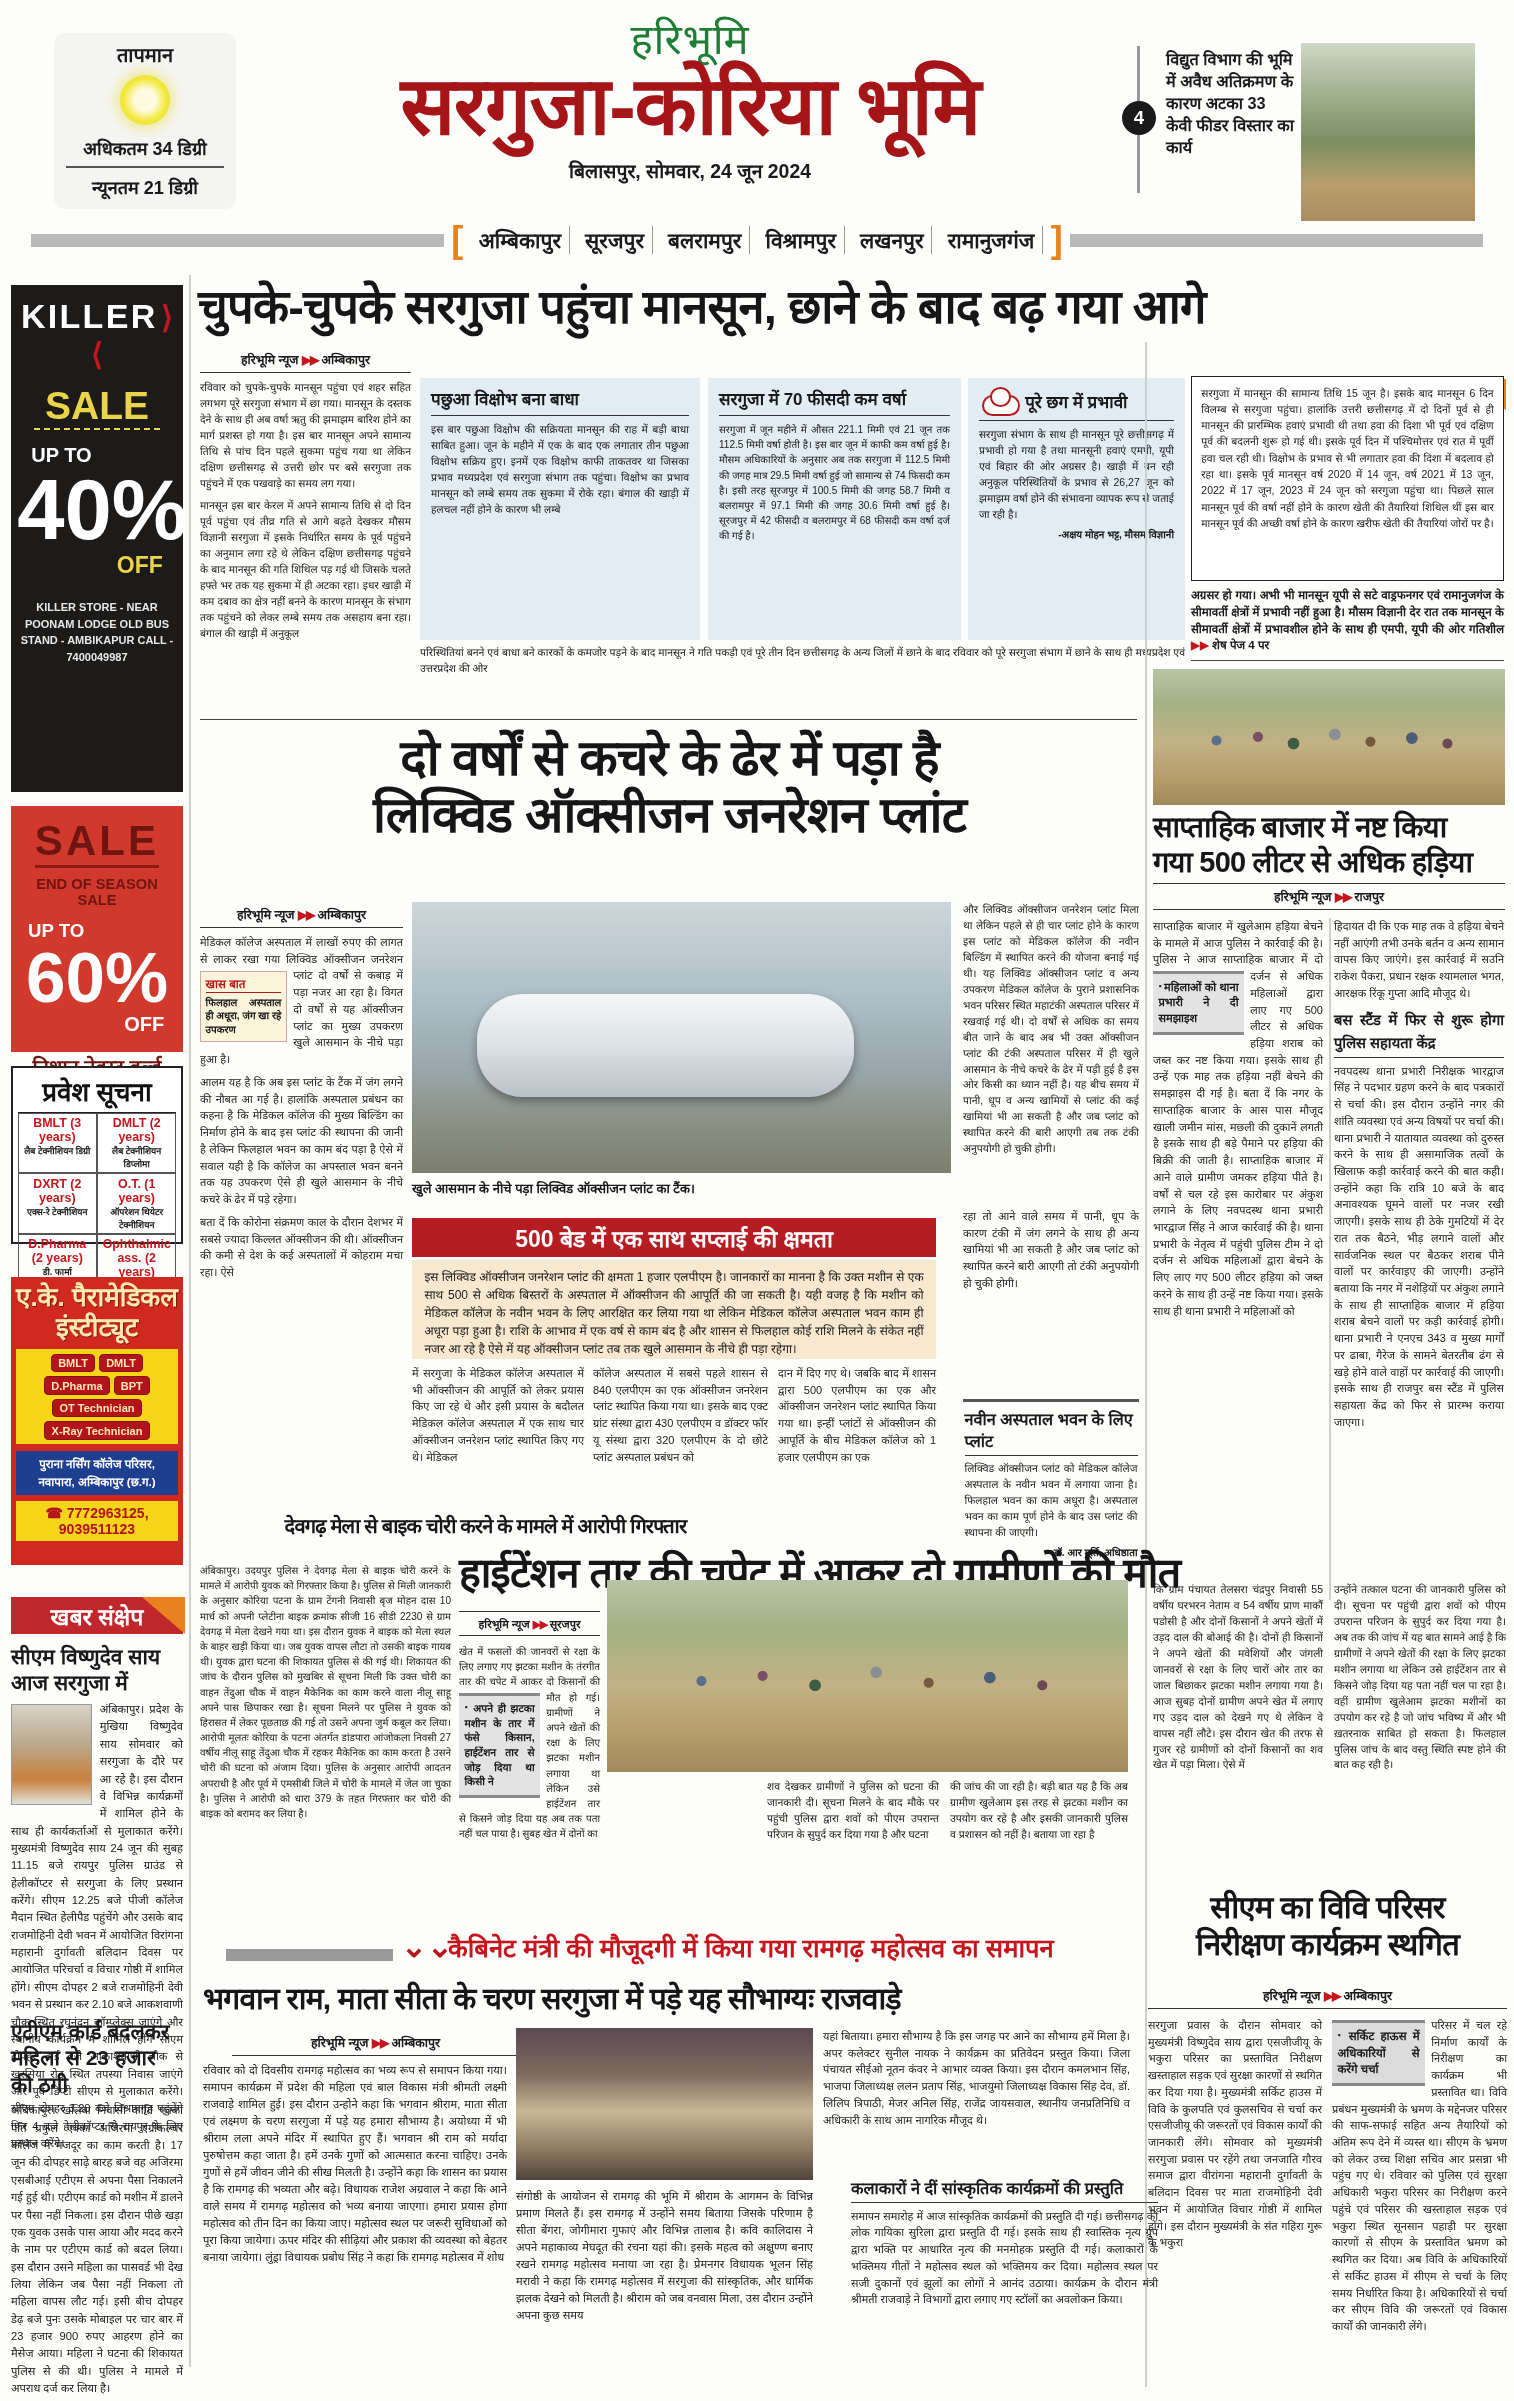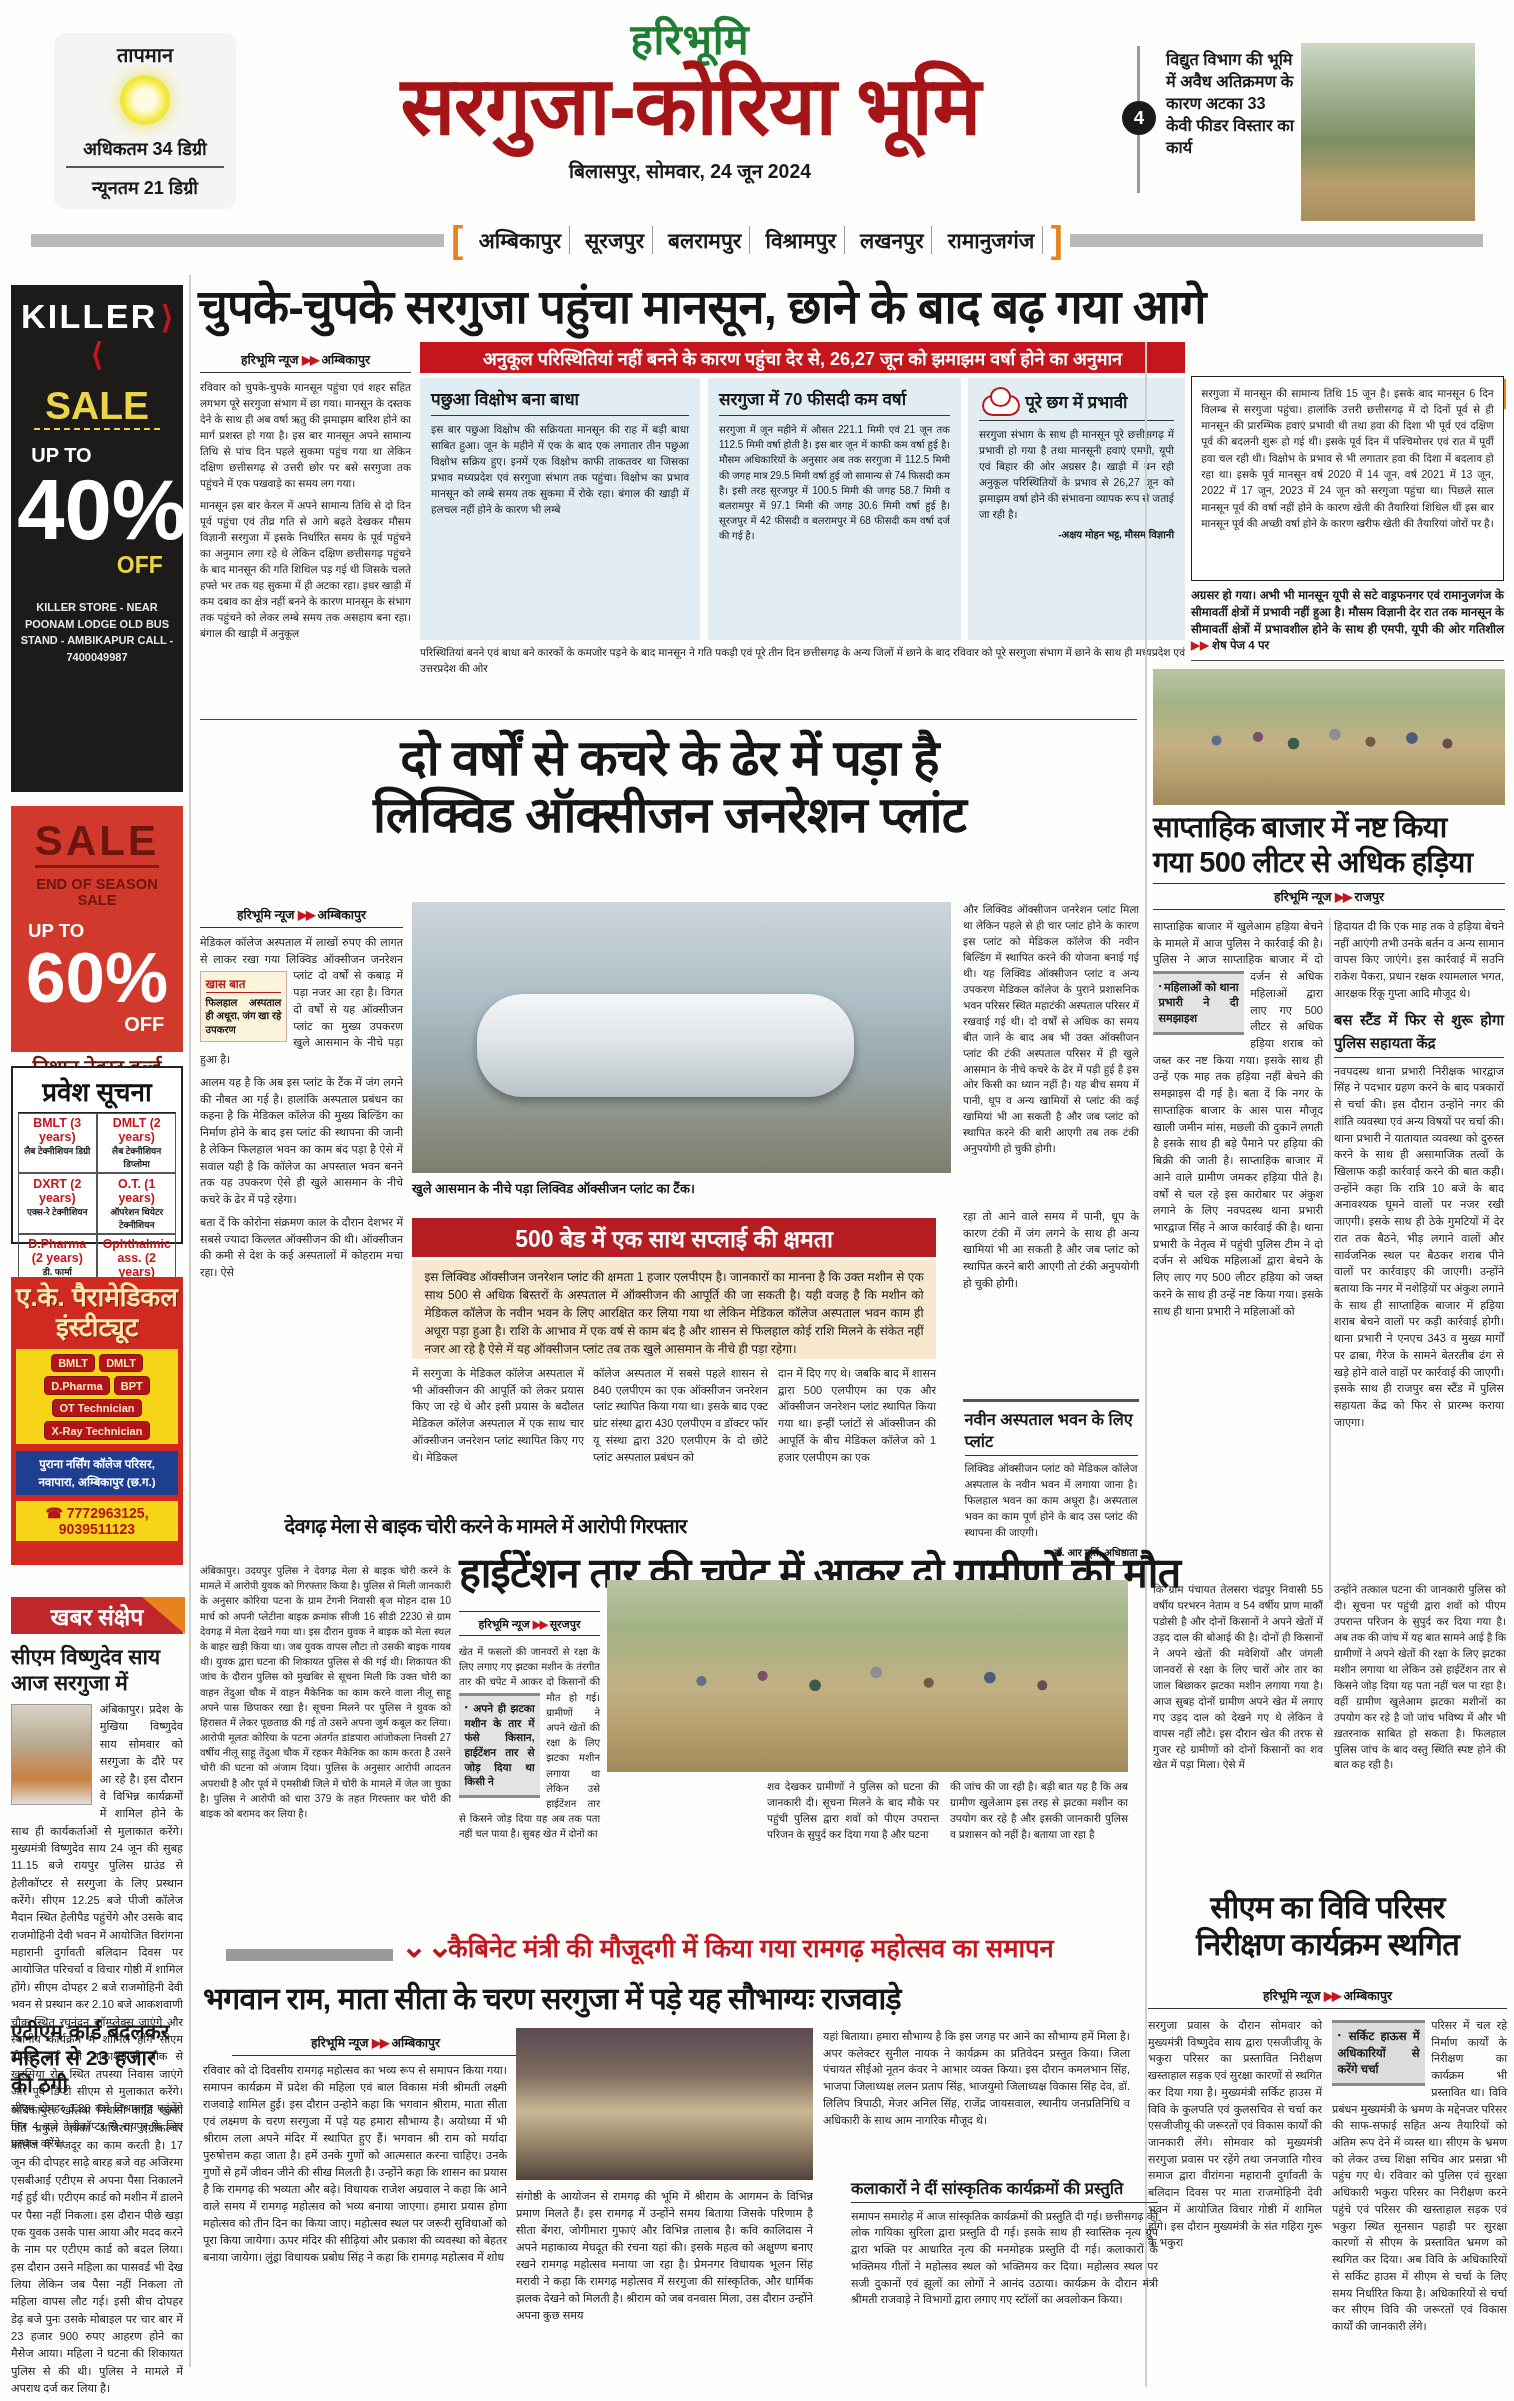--- a/index.html
+++ b/index.html
@@ -13,21 +13,21 @@
   .nowrap{white-space:nowrap;}
 
   
   .weather-box{background:#f4f4f2;border-radius:11px;text-align:center;padding:7.7px 4.6px;}
   .weather-title{font-size:20px;font-weight:bold;}
   .sun{width:50px;height:50px;margin:7.7px auto;border-radius:50%;
        background:radial-gradient(circle,#fffbe0 30%,#f3e93c 60%,#d9d43b 100%);
        box-shadow:0 0 11px 4.6px #f0ea9a;}
   .weather-line{font-size:18px;font-weight:bold;padding:3.1px 0;}
   .weather-sep{border-top:2.3px solid #555;margin:3.1px 7.7px;}
-  .brand-top{color:#1e7e34;font-size:42px;font-weight:bold;letter-spacing:0.8px;}
+  .brand-top{color:#1e7e34;font-size:42px;font-weight:normal;letter-spacing:0.8px;}
   .brand-main{color:#a51417;font-size:81px;font-weight:bold;line-height:1.0;letter-spacing:-1.5px;}
   .dateline{font-size:19.4px;font-weight:bold;}
   .cities-bar{display:flex;align-items:center;gap:7.7px;}
   .gray-bar{height:12.4px;background:#b9b9b9;flex:1;}
   .bracket{color:#e8821e;font-size:36px;font-weight:bold;line-height:0.8;}
   .city{font-size:21px;font-weight:bold;padding:0 7.7px;border-right:1.5px solid #999;}
   .city:last-child{border-right:none;}
   .promo-badge{width:34px;height:34px;border-radius:50%;background:#1a1a1a;color:#fff;
        font-size:18.6px;display:flex;align-items:center;justify-content:center;font-weight:bold;}
   .promo-text{font-size:16.3px;font-weight:bold;line-height:1.35;}
@@ -252,21 +252,20 @@
   <div class="abs" style="left:200px;top:347px;width:211px;">
     <div class="byline">
       <span>हरिभूमि न्यूज</span>
       <span class="arrows">▶▶</span>
       <span>अम्बिकापुर</span>
     </div>
     <p class="body-txt" style="margin:7.7px 0 0 0;">रविवार को चुपके-चुपके मानसून पहुंचा एवं शहर सहित लगभग पूरे सरगुजा संभाग में छा गया। मानसून के दस्तक देने के साथ ही अब वर्षा ऋतु की झमाझम बारिश होने का मार्ग प्रशस्त हो गया है। इस बार मानसून अपने सामान्य तिथि से पांच दिन पहले सुकमा पहुंच गया था लेकिन दक्षिण छत्तीसगढ़ से उत्तरी छोर पर बसे सरगुजा तक पहुंचने में एक पखवाड़े का समय लग गया।</p>
     <p class="body-txt" style="margin:6.2px 0 0 0;">मानसून इस बार केरल में अपने सामान्य तिथि से दो दिन पूर्व पहुंचा एवं तीव्र गति से आगे बढ़ते देखकर मौसम विज्ञानी सरगुजा में इसके निर्धारित समय के पूर्व पहुंचने का अनुमान लगा रहे थे लेकिन दक्षिण छत्तीसगढ़ पहुंचने के बाद मानसून की गति शिथिल पड़ गई थी जिसके चलते हफ्ते भर तक यह सुकमा में ही अटका रहा। इधर खाड़ी में कम दबाव का क्षेत्र नहीं बनने के कारण मानसून के संभाग तक पहुंचने को लेकर लम्बे समय तक असहाय बना रहा। बंगाल की खाड़ी में अनुकूल</p>
   </div>
 
-  <div class="abs red-strip nowrap" style="left:420px;top:342px;width:765px;height:31px;font-size:18px;">अनुकूल परिस्थितियां नहीं बनने के कारण पहुंचा देर से, 26,27 जून को झमाझम वर्षा होने का अनुमान</div>
 
   <div class="abs info-box" style="left:420px;top:378px;width:280px;height:262px;">
     <h3>पछुआ विक्षोभ बना बाधा</h3>
     <div class="body-txt">इस बार पछुआ विक्षोभ की सक्रियता मानसून की राह में बड़ी बाधा साबित हुआ। जून के महीने में एक के बाद एक लगातार तीन पछुआ विक्षोभ सक्रिय हुए। इनमें एक विक्षोभ काफी ताकतवर था जिसका प्रभाव मध्यप्रदेश एवं सरगुजा संभाग तक पहुंचा। विक्षोभ का प्रभाव मानसून को लम्बे समय तक सुकमा में रोके रहा। बंगाल की खाड़ी में हलचल नहीं होने के कारण भी लम्बे</div>
   </div>
   <div class="abs info-box" style="left:708px;top:378px;width:253px;height:262px;">
     <h3>सरगुजा में 70 फीसदी कम वर्षा</h3>
     <div class="body-txt" style="font-size:10px;">सरगुजा में जून महीने में औसत 221.1 मिमी एवं 21 जून तक 112.5 मिमी वर्षा होती है। इस बार जून में काफी कम वर्षा हुई है। मौसम अधिकारियों के अनुसार अब तक सरगुजा में 112.5 मिमी की जगह मात्र 29.5 मिमी वर्षा हुई जो सामान्य से 74 फिसदी कम है। इसी तरह सूरजपुर में 100.5 मिमी की जगह 58.7 मिमी व बलरामपुर में 97.1 मिमी की जगह 30.6 मिमी वर्षा हुई है। सूरजपुर में 42 फीसदी व बलरामपुर में 68 फीसदी कम वर्षा दर्ज की गई है।</div>
   </div>
   <div class="abs info-box" style="left:968px;top:378px;width:217px;height:262px;">

